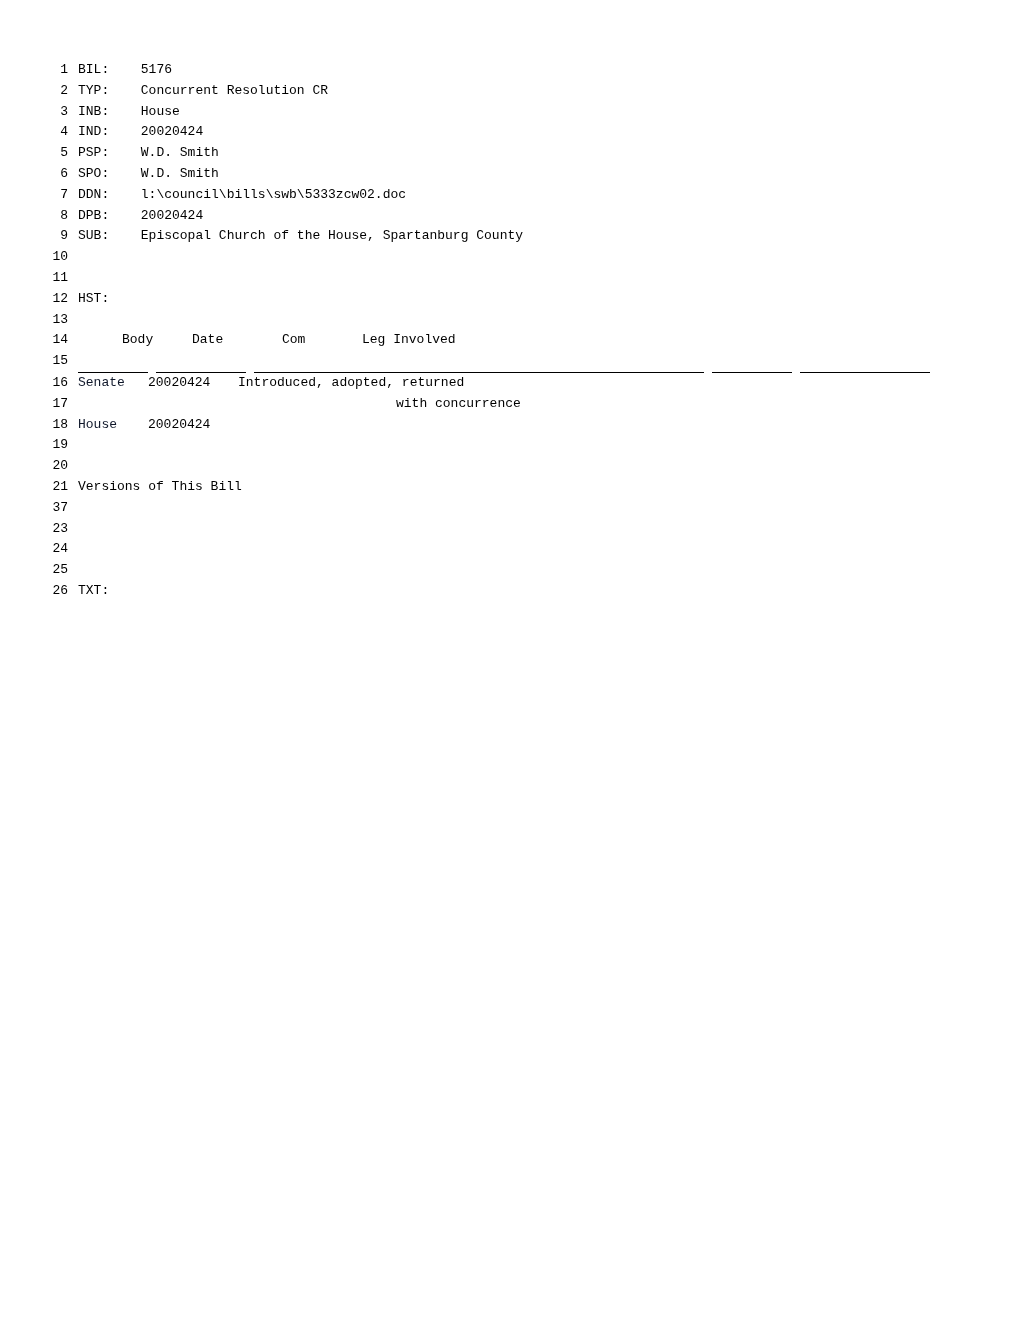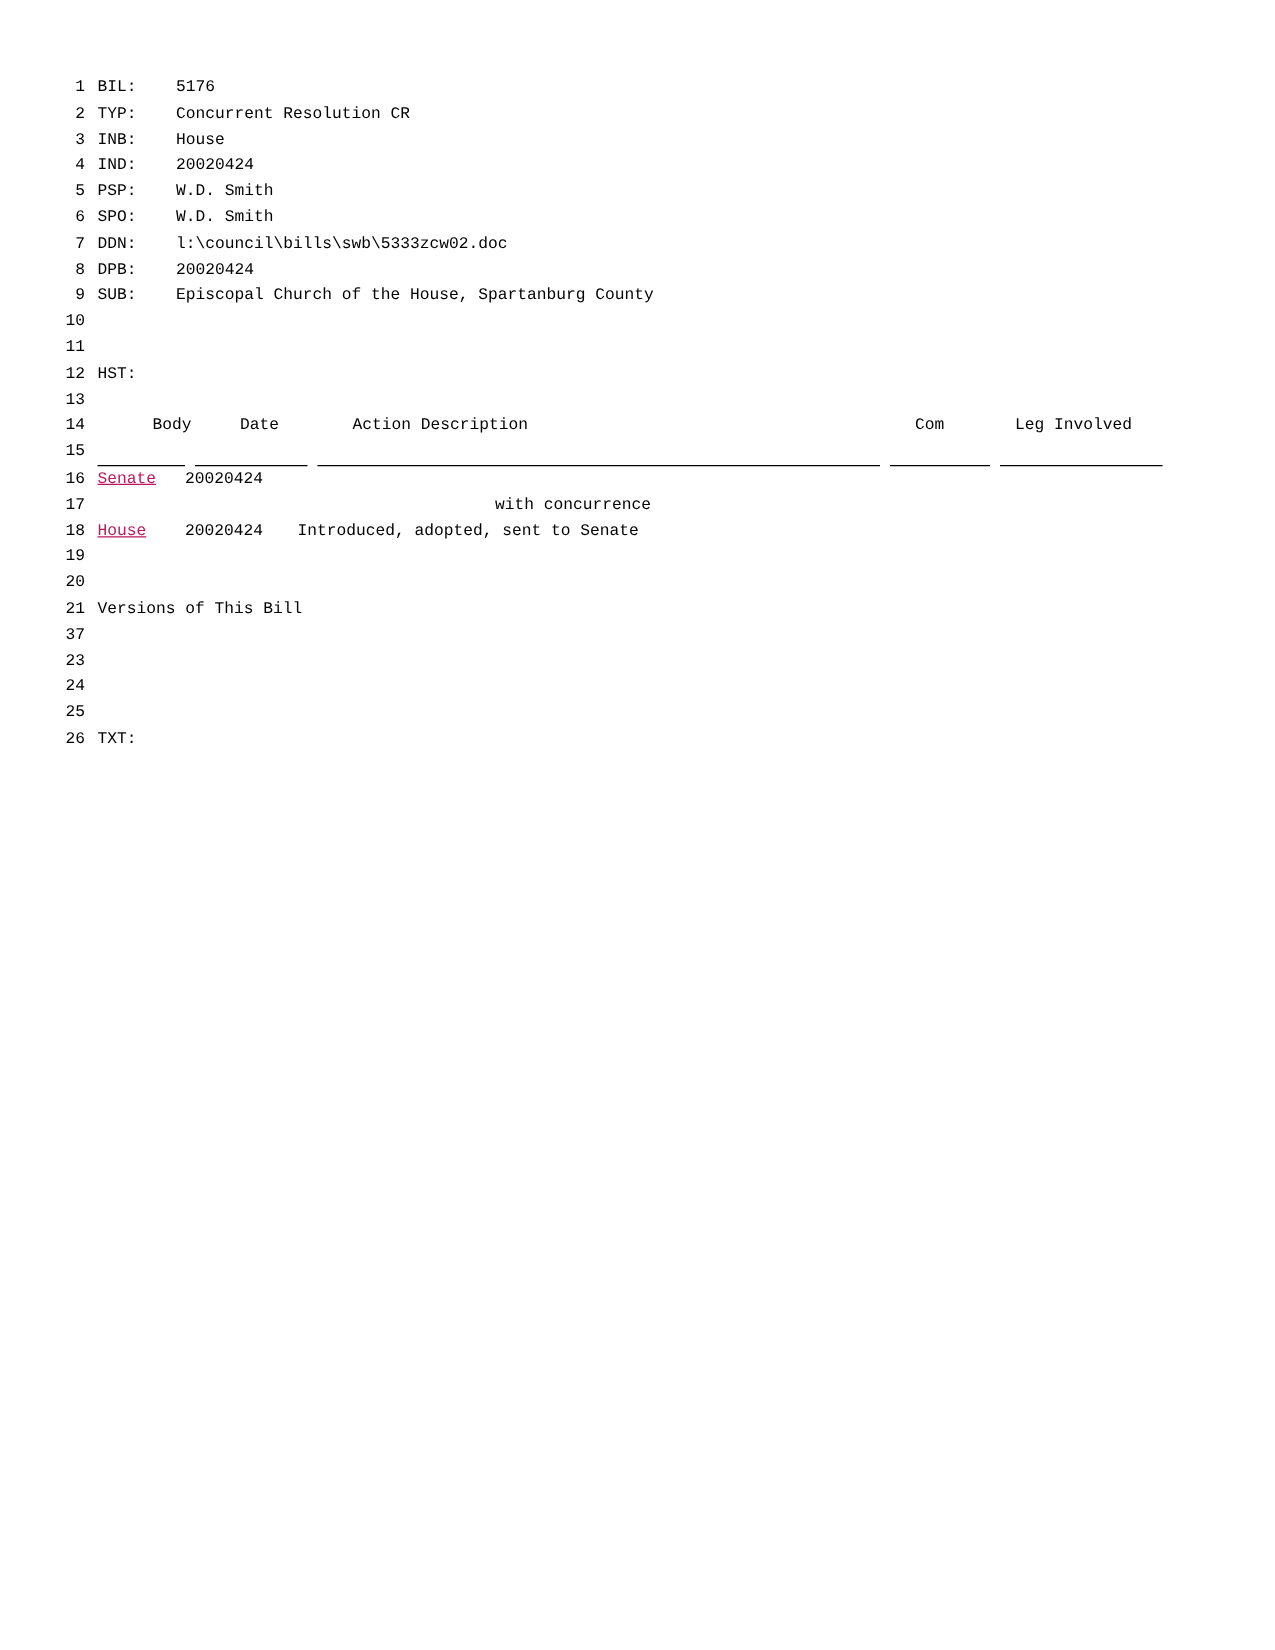--- a/index.html
+++ b/index.html
@@ -42,22 +42,21 @@
       width: 55px;
       font-weight: normal;
     }
 
     .value {
       display: inline;
       margin-top: 28px;
     }
 
     a.link {
-      color: #be185d;
-      text-decoration: underline;
+      color: #0f172a;
       cursor: pointer;
     }
 
     .table-header {
       display: flex;
       gap: 0;
       margin-left: 44px;
     }
 
     .col-body { width: 70px; }
@@ -179,21 +178,20 @@
   <span class="line-number">13</span>
   <span class="line-content"></span>
 </div>
 
 <div class="line-container">
   <span class="line-number">14</span>
   <span class="line-content">
     <span class="table-header">
       <span class="col-body">Body</span>
       <span class="col-date">Date</span>
-      <span class="col-action">Action Description</span>
       <span class="col-com">Com</span>
       <span class="col-leg">Leg Involved</span>
     </span>
   </span>
 </div>
 
 <div class="line-container">
   <span class="line-number">15</span>
   <span class="line-content">
     <span class="separator-line">
@@ -211,20 +209,21 @@
 </div>
 
 <div class="line-container">
   <span class="line-number">16</span>
   <span class="line-content">
     <span class="data-row">
       <span class="col-body">
         <a class="link">Senate</a>
       </span>
       <span class="col-date">20020424</span>
+      <span class="col-action">Introduced, adopted, returned</span>
     </span>
   </span>
 </div>
 
 <div class="line-container">
   <span class="line-number">17</span>
   <span class="line-content">
     <span class="data-row">
       <span class="col-body"></span>
       <span class="col-date"></span>
@@ -235,21 +234,20 @@
 </div>
 
 <div class="line-container">
   <span class="line-number">18</span>
   <span class="line-content">
     <span class="data-row">
       <span class="col-body">
         <a class="link">House</a>
       </span>
       <span class="col-date">20020424</span>
-      <span class="col-action">Introduced, adopted, sent to Senate</span>
     </span>
   </span>
 </div>
 
 <div class="line-container empty-line">
   <span class="line-number">19</span>
   <span class="line-content"></span>
 </div>
 
 <div class="line-container empty-line">

